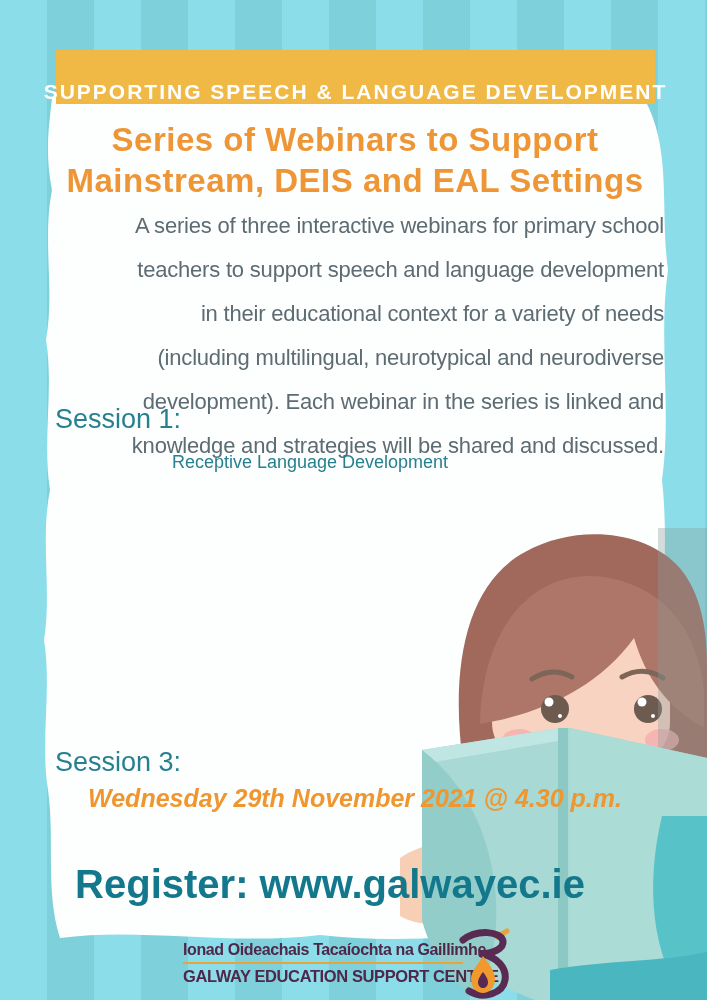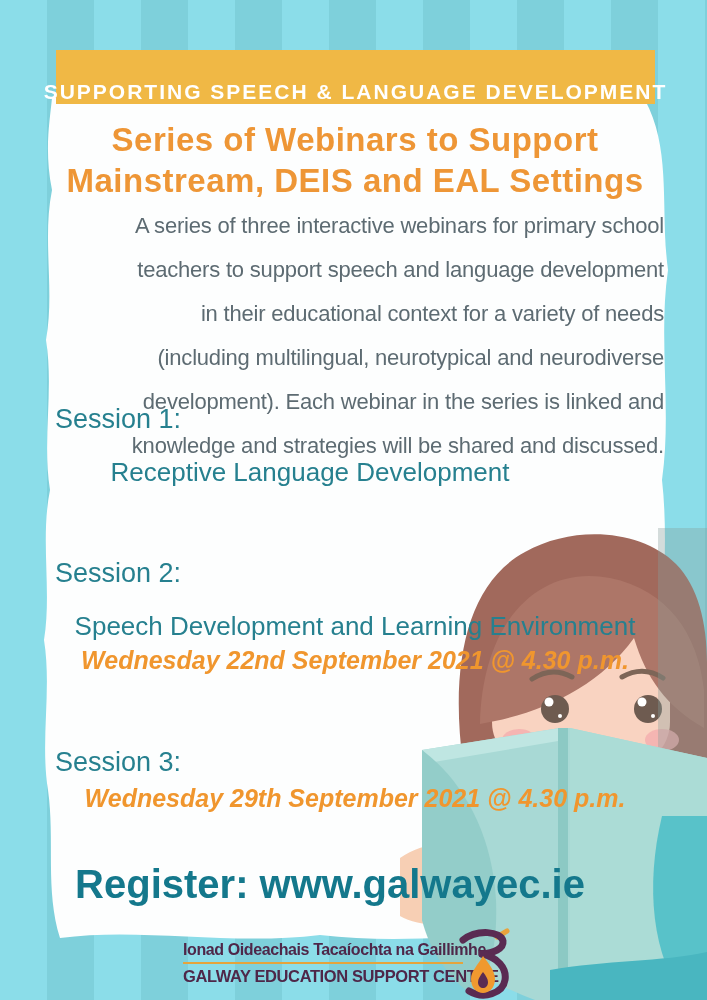--- a/index.html
+++ b/index.html
@@ -27,21 +27,21 @@
   .intro{
     position:absolute;left:44px;top:204px;width:620px;text-align:right;
     color:#5d6b72;font-size:22px;line-height:44px;letter-spacing:-0.2px;white-space:pre-line;
   }
   
   .session{position:absolute;color:#26808f;}
   .session .label-line{font-size:27px;line-height:34px;}
   .session .label-line .u{
     text-decoration-thickness:2px;text-underline-offset:6px;
   }
-  .session .title{font-size:26px;line-height:30px;margin-top:21px;text-align:center;}
+  .session .title{font-size:18px;line-height:30px;margin-top:11px;text-align:center;}
   .session .date{
     font-size:25px;line-height:30px;margin-top:4px;text-align:center;
     color:#f0962e;font-weight:bold;font-style:italic;
   }
   .s1{left:40px;top:402px;width:540px;}
   .s1 .label-line{padding-left:15px;}
   .s2{left:28px;top:556px;width:654px;}
   .s2 .label-line{padding-left:27px;}
   .s3{left:28px;top:745px;width:654px;}
   .s3 .label-line{padding-left:27px;}
@@ -163,29 +163,24 @@
 in their educational context for a variety of needs
 (including multilingual, neurotypical and neurodiverse
 development). Each webinar in the series is linked and
 knowledge and strategies will be shared and discussed.</div>
 
   <div class="session s1">
     <div class="label-line"><span class="u">Session 1</span><span>:</span></div>
     <div class="title">Receptive Language Development</div>
   </div>
 
-  <div class="session s2">
-    <div class="label-line"><span class="u">Session 2</span><span>:</span></div>
-    <div class="title">Speech Development and Learning Environment</div>
-    <div class="date">Wednesday 22nd September 2021 @ 4.30 p.m.</div>
-  </div>
 
   <div class="session s3">
     <div class="label-line"><span class="u">Session 3</span><span>:</span></div>
-    <div class="date">Wednesday 29th September 2021 @ 4.30 p.m.</div>
+    <div class="date">Wednesday 29th November 2021 @ 4.30 p.m.</div>
   </div>
 
   <div class="register">Register: www.galwayec.ie</div>
 
   <div class="footer-text">
     <div class="irish">Ionad Oideachais Tacaíochta na Gaillimhe</div>
     <div class="english">GALWAY EDUCATION SUPPORT CENTRE</div>
   </div>
 
   <svg class="logo-mark" viewBox="0 0 58 74" aria-hidden="true">

